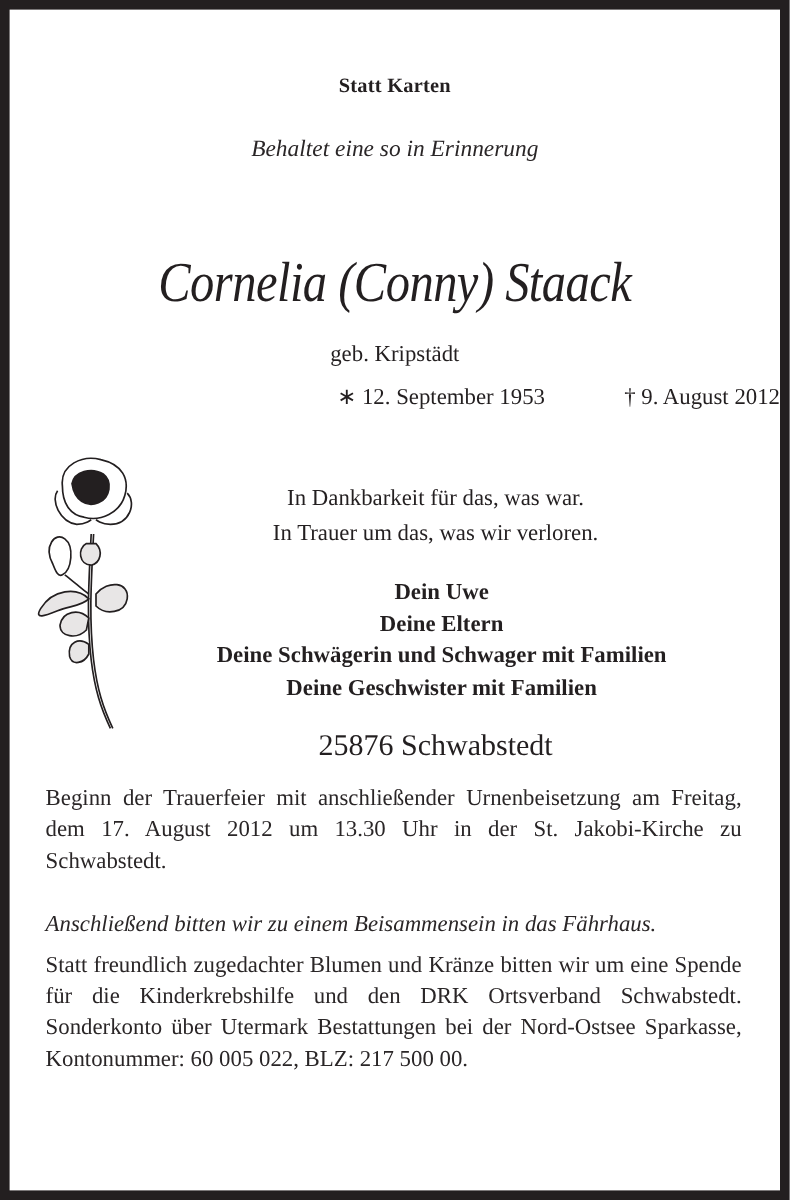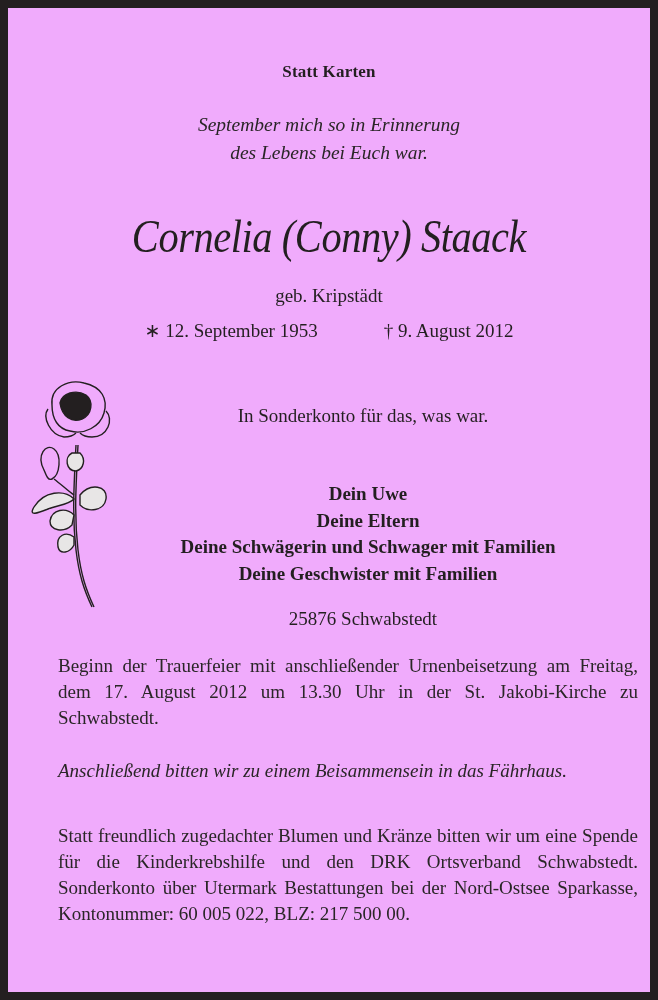--- a/index.html
+++ b/index.html
@@ -8,81 +8,79 @@
     background: #231f20;
     position: relative;
     overflow: hidden;
     font-family: "DejaVu Serif", "Liberation Serif", serif;
     color: #231f20;
   }
   .card {
     position: absolute;
     left: 8px; top: 8px;
     width: 642px; height: 984px;
-    background: #f0abfc;
+    background: #ffffff;
   }
   .center { position: absolute; left: 0; width: 642px; text-align: center; }
   .heading {
     top: 54px; font-family: "Liberation Serif", serif; font-weight: bold;
     font-size: 17px; letter-spacing: 0.2px;
   }
   .motto {
     top: 103px; font-family: "Liberation Serif", serif; font-style: italic;
     font-size: 19.5px; line-height: 28px; color: #2a2627;
   }
   .name {
     top: 200px; font-family: "Liberation Serif", serif; font-style: italic;
     font-size: 47px; line-height: 56px; letter-spacing: -0.5px;
     transform: scaleX(0.86); transform-origin: center;
   }
   .birthname {
     top: 277px; font-family: "Liberation Serif", serif; font-size: 19px;
   }
   .dates {
-    top: 311px; font-family: "Liberation Serif", serif; font-size: 19px;
+    top: 311px; font-family: "Liberation Serif", serif; font-size: 19px; text-align: right;
   }
   .dates span { display: inline-block; }
   .dates .gap { width: 66px; }
   .thanks {
     top: 393px; left: 115px; width: 480px;
     font-family: "Liberation Serif", serif; font-size: 19px; line-height: 29px;
   }
   .mourners {
     top: 473px; left: 110px; width: 500px;
     font-family: "Liberation Serif", serif; font-weight: bold;
     font-size: 19px; line-height: 26.5px;
   }
   .place {
     top: 600px; left: 115px; width: 480px;
-    font-family: "Liberation Serif", serif; font-size: 19px;
+    font-family: "Liberation Serif", serif; font-size: 25px;
   }
   .rose {
     position: absolute; left: 16px; top: 367px; width: 100px; height: 240px;
   }
   .para {
     position: absolute; left: 30px; width: 580px;
     font-family: "Liberation Serif", serif; font-size: 19px; line-height: 26px;
     text-align: justify; text-align-last: left;
     color: #2a2627;
-    margin-left: 20px;
   }
   .p1 { top: 645px; }
   .p2 { top: 750px; font-style: italic; }
-  .p3 { top: 815px; }
+  .p3 { top: 784px; }
 </style>
 </head>
 <body>
 
 <div class="card">
 
   <div class="center heading">Statt Karten</div>
 
   <div class="center motto">
-    <div>September mich so in Erinnerung</div>
-    <div>des Lebens bei Euch war.</div>
+    <div>Behaltet eine so in Erinnerung</div>
   </div>
 
   <div class="center name">Cornelia (Conny) Staack</div>
 
   <div class="center birthname">geb. Kripstädt</div>
 
   <div class="center dates">
     <span>∗ 12. September 1953</span><span class="gap"></span><span>† 9. August 2012</span>
   </div>
 
@@ -102,21 +100,22 @@
 
       <path d="M48 78 C40 82 42 96 52 96 C60 94 62 84 56 78 Z" fill="#e8e6e6"></path>
       <path d="M56 120 C66 108 84 110 82 124 C80 136 64 138 56 130 Z" fill="#e8e6e6"></path>
       <path d="M50 124 C40 114 20 116 10 132 C4 142 14 138 24 134 C34 130 44 130 50 124 Z" fill="#e8e6e6"></path>
       <path d="M50 140 C42 132 28 134 26 146 C26 156 40 158 48 150 Z" fill="#e8e6e6"></path>
       <path d="M50 162 C42 156 32 160 34 172 C36 180 46 178 50 170 Z" fill="#e8e6e6"></path>
     </g>
   </svg>
 
   <div class="center thanks">
-    <div>In Sonderkonto für das, was war.</div>
+    <div>In Dankbarkeit für das, was war.</div>
+    <div>In Trauer um das, was wir verloren.</div>
   </div>
 
   <div class="center mourners">
     <div>Dein Uwe</div>
     <div>Deine Eltern</div>
     <div>Deine Schwägerin und Schwager mit Familien</div>
     <div>Deine Geschwister mit Familien</div>
   </div>
 
   <div class="center place">25876 Schwabstedt</div>

